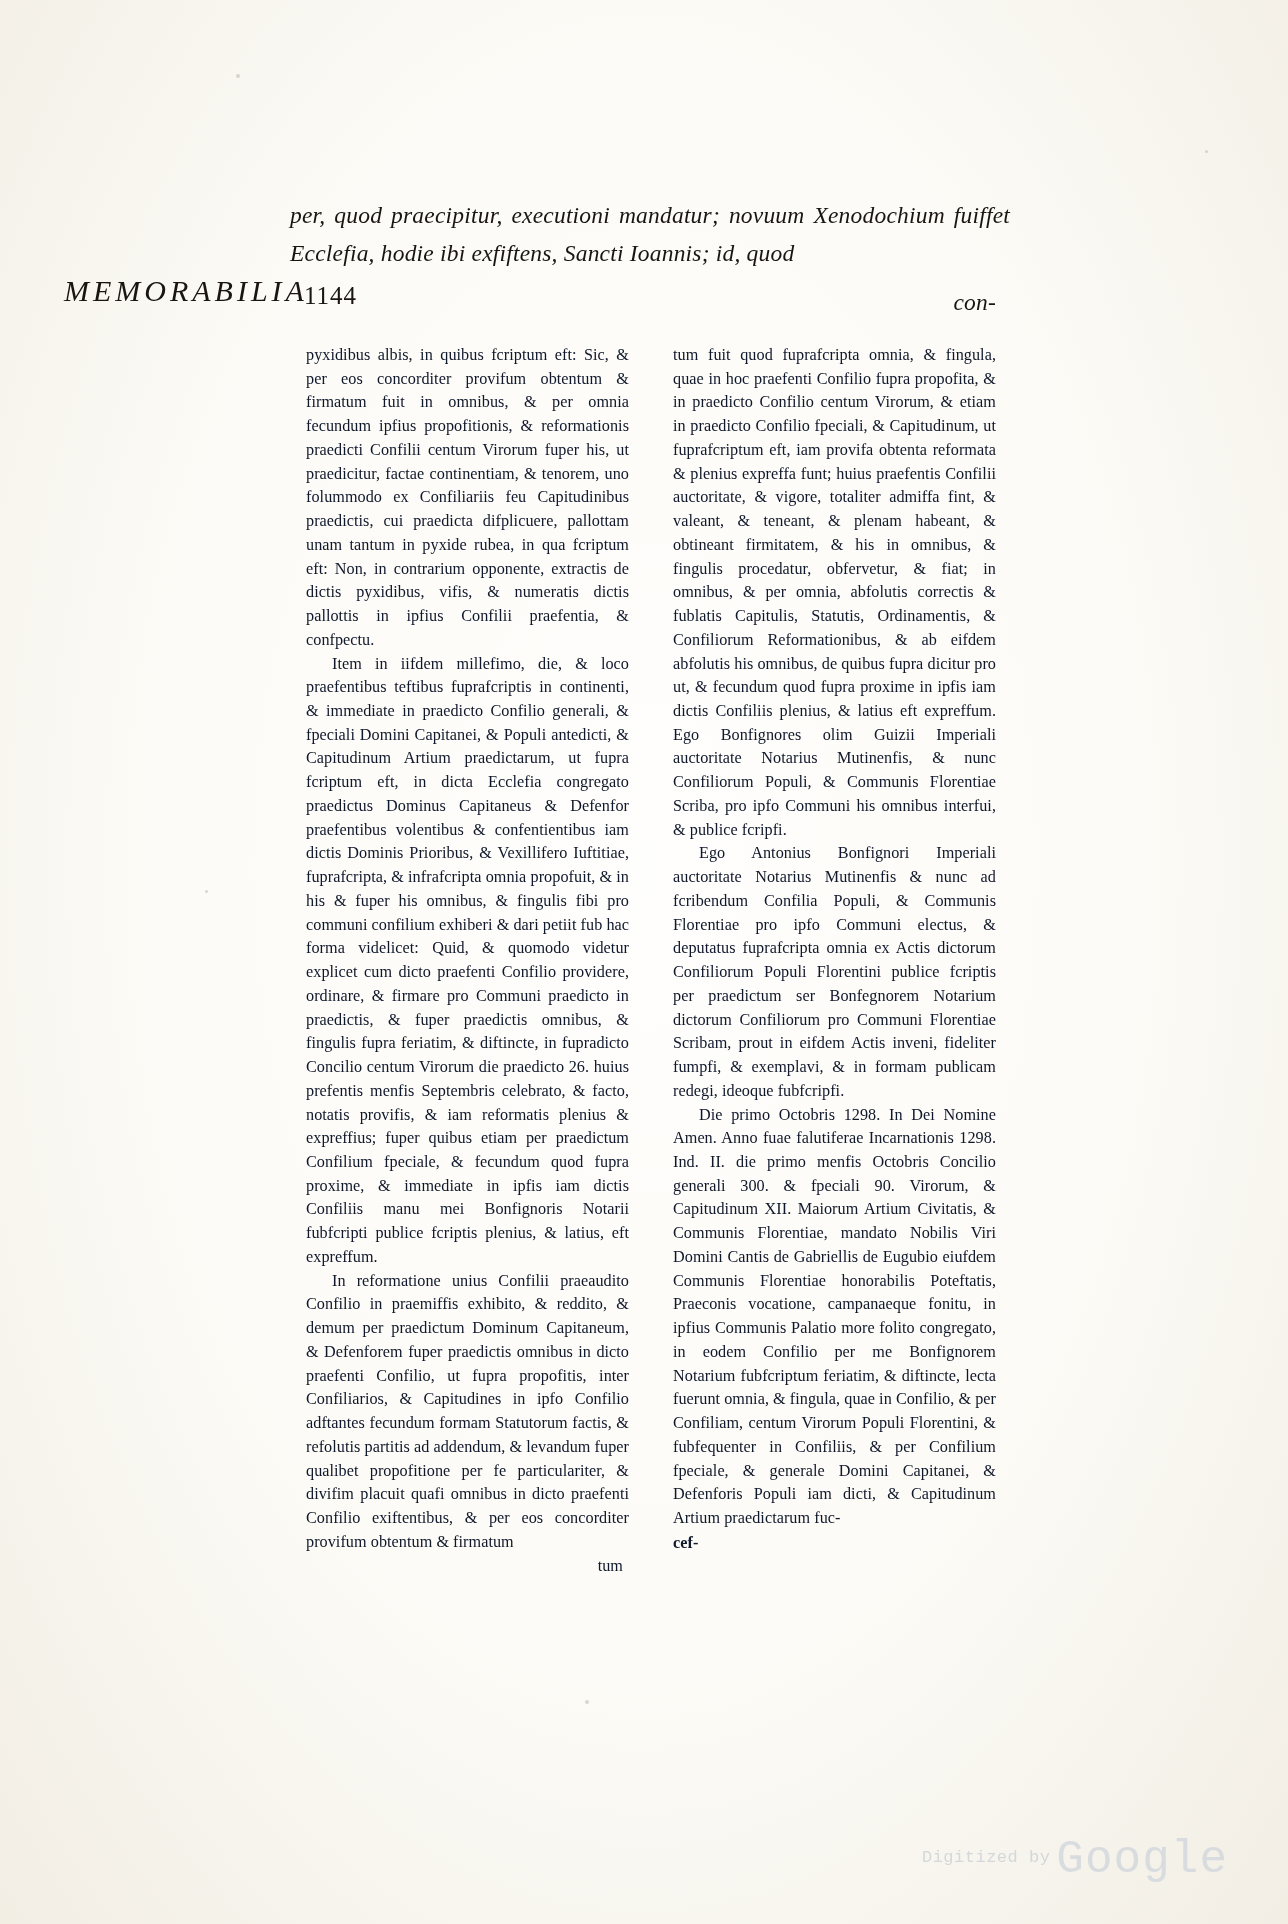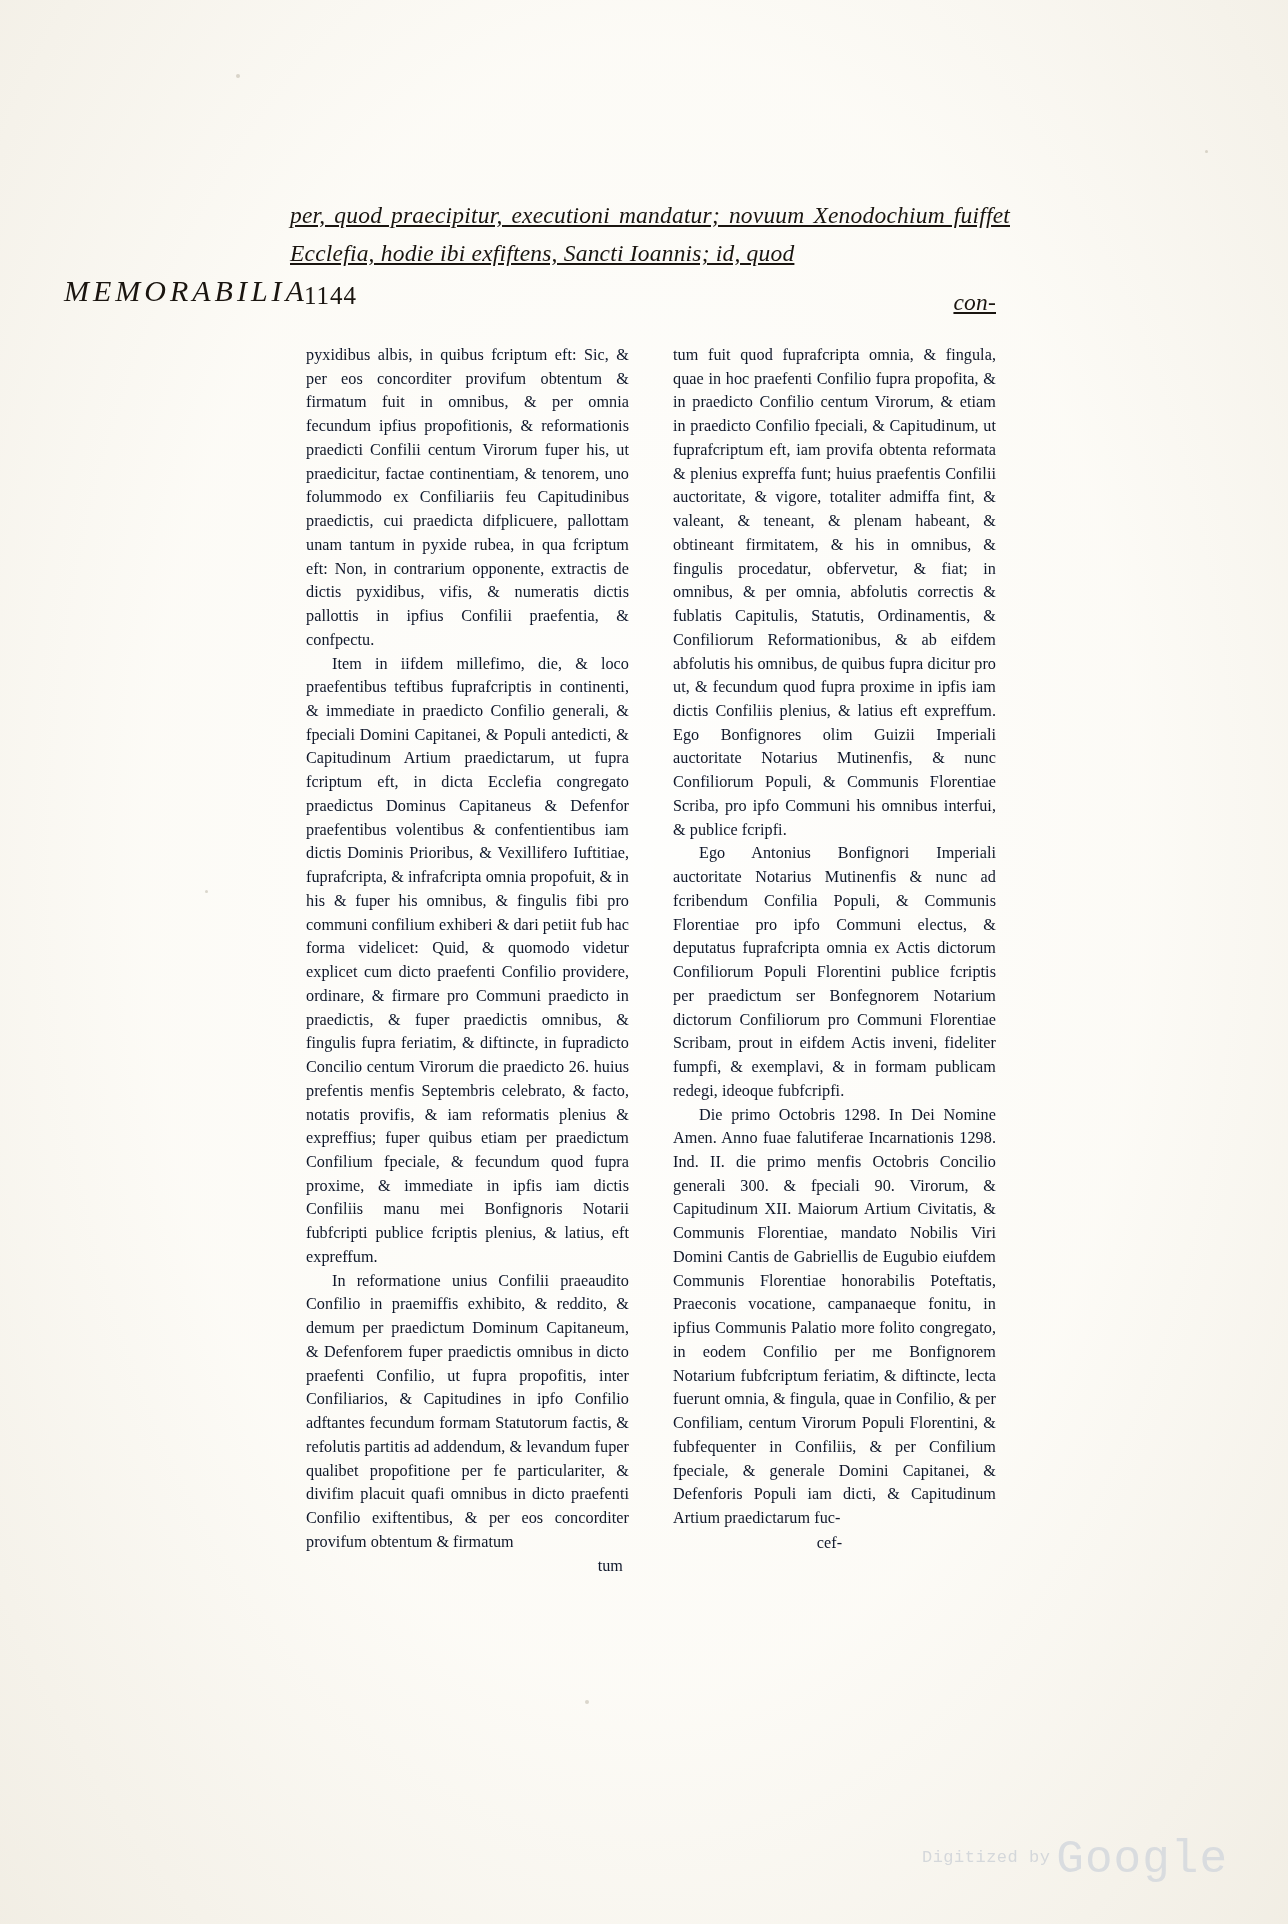--- a/index.html
+++ b/index.html
@@ -60,21 +60,20 @@
   .catchline {
     position: absolute;
     left: 290px;
     top: 196px;
     width: 720px;
     font-style: italic;
     font-size: 23.5px;
     line-height: 1.62;
     text-align: justify;
     letter-spacing: 0.2px;
-    text-decoration: underline;
   }
   .catchline .tail {
     display: block;
     text-align: right;
     padding-right: 14px;
     margin-top: 11px;
   }
   .columns {
     position: absolute;
     top: 344px;
@@ -101,22 +100,23 @@
     text-indent: 0;
   }
   .catchword {
     display: block;
     text-align: right;
     text-indent: 0;
     margin-top: 1px;
     padding-right: 6px;
   }
   .catchword.right {
-    text-align: center;
+    text-align: left;
     padding-right: 10px;
+    font-weight: bold;
   }
   .watermark {
     position: absolute;
     right: 60px;
     bottom: 38px;
     color: #cfd3d8;
     opacity: 0.85;
     font-size: 17px;
     font-family: Liberation Mono, monospace;
     letter-spacing: 0.5px;

